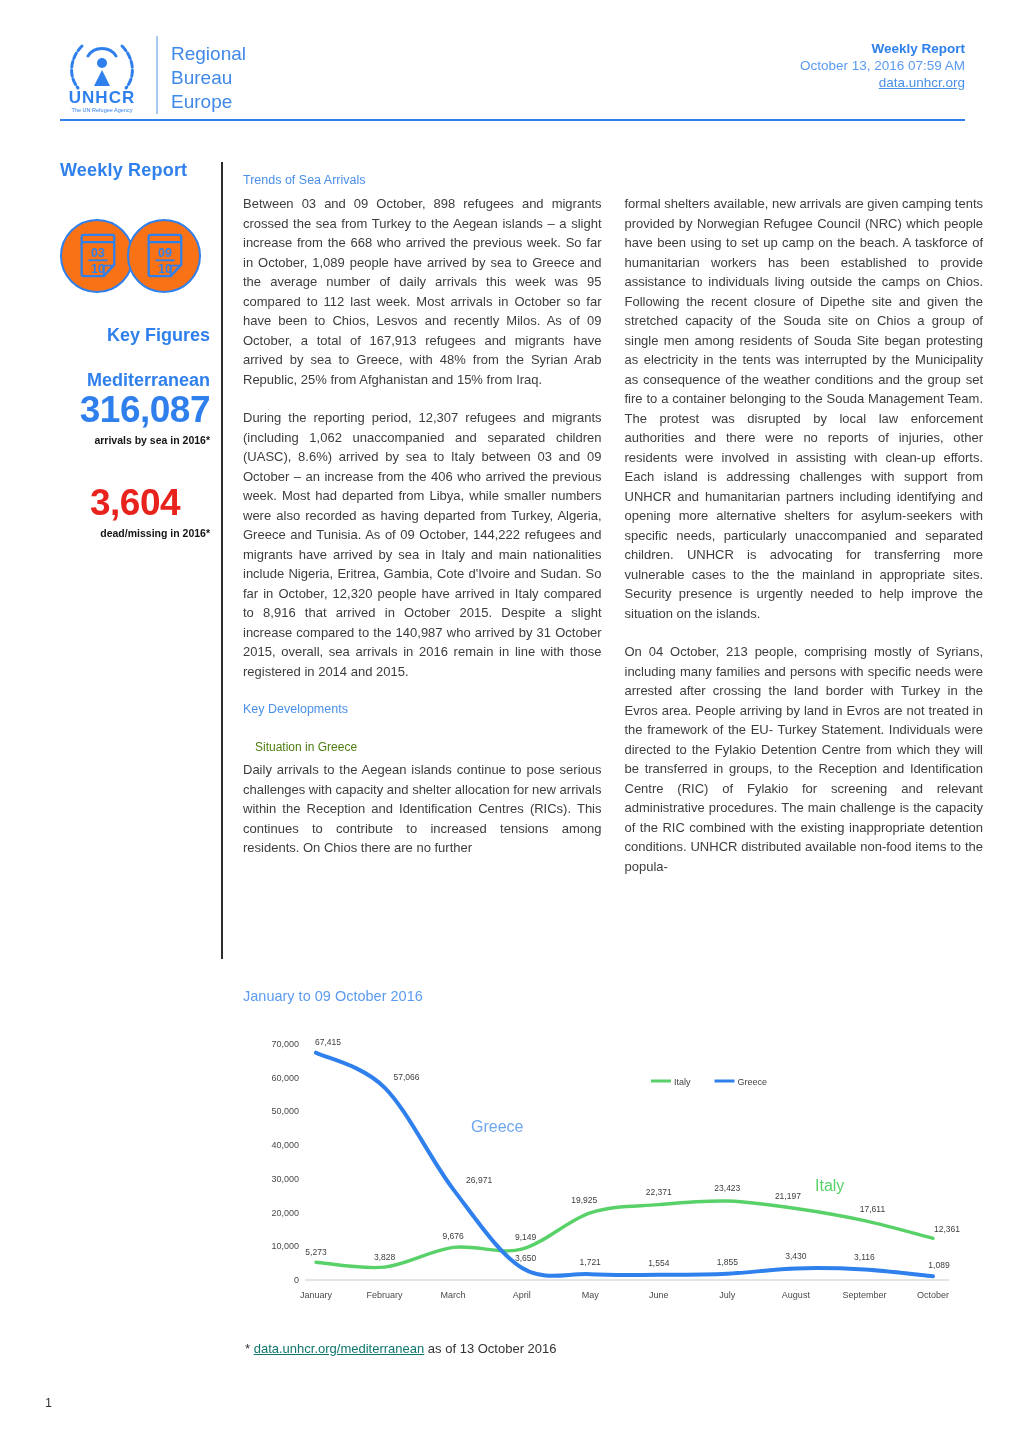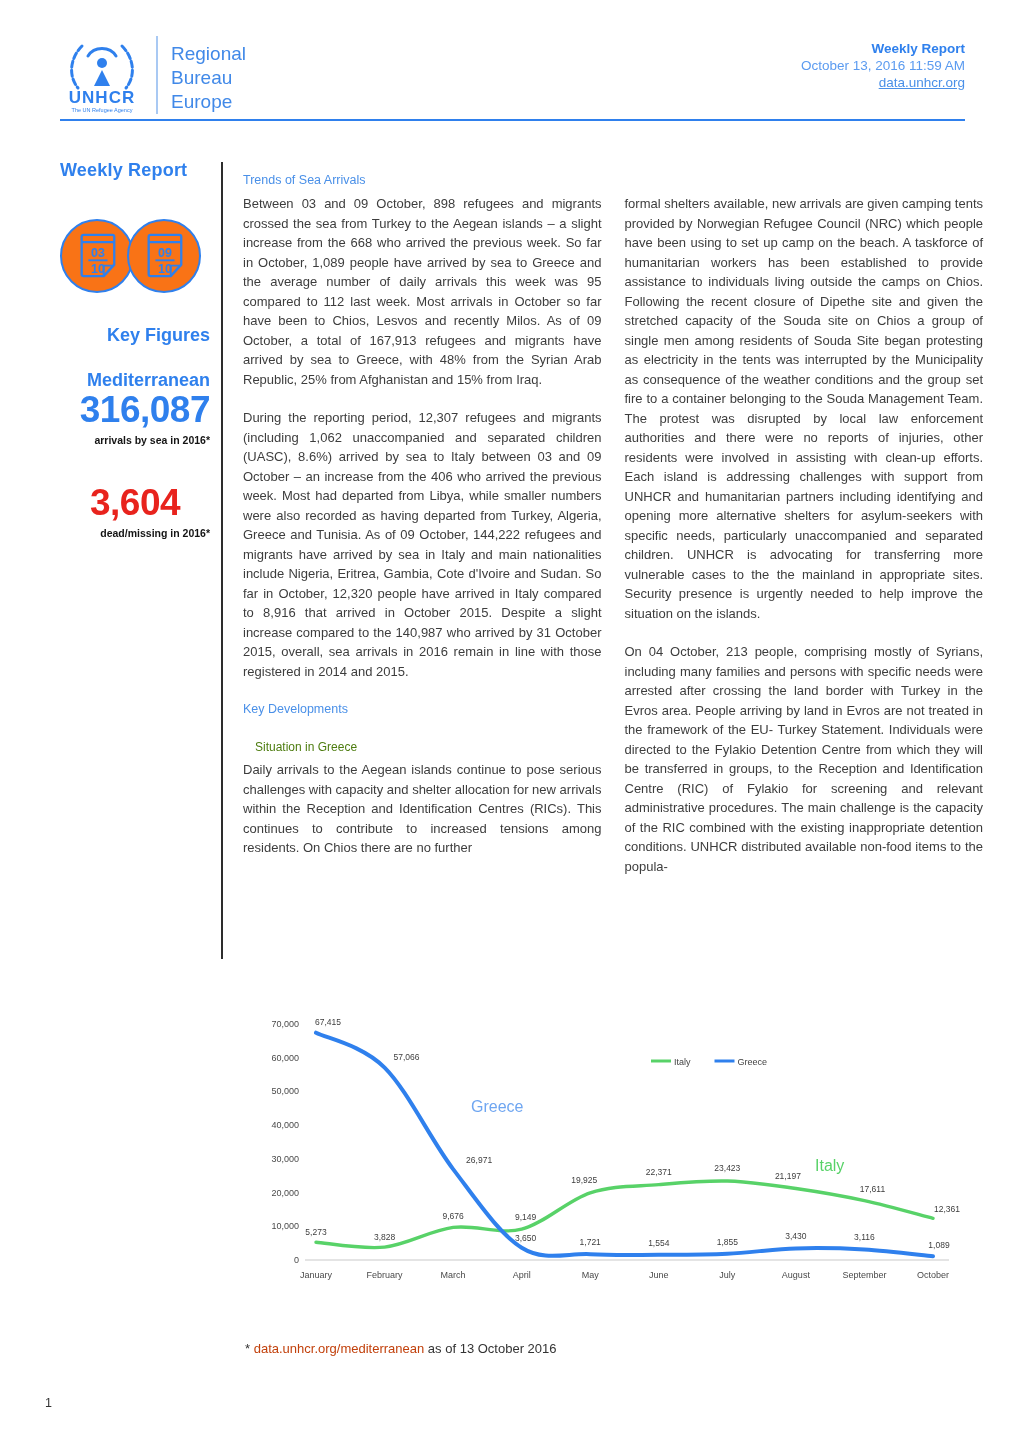--- a/index.html
+++ b/index.html
@@ -36,21 +36,21 @@
   .blk-heading{color:#4A90E8;font-size:12.5px;line-height:16px;margin:0 0 6px;}
   .blk-heading:not(:first-child){margin-top:20px;}
   .blk-subheading{color:#4d7c0f;font-size:12px;line-height:16px;margin:22px 12px 5px;}
   
   .chart-block{position:absolute;left:243px;top:984px;width:742px;}
   .chart-title{font-size:15.5px;font-weight:bold;color:#2F80ED;}
   .chart-subtitle{font-size:14.5px;color:#5B9BF0;margin-top:4px;}
   #chart-svg{display:block;margin-top:24px;}
   
   .footnote{position:absolute;left:245px;top:1341px;font-size:13px;color:#333;}
-  .footnote a{color:#c2410c;cursor:pointer;}
+  .footnote a{color:#0f766e;text-decoration:underline;cursor:pointer;}
   .page-number{position:absolute;left:45px;top:1396px;font-size:12.5px;color:#333;}
 </style>
 </head>
 <body>
 
 <div class="page">
 
   <div class="header">
     <div class="logo-block">
       <svg width="84" height="82" viewBox="0 0 84 82">
@@ -63,21 +63,21 @@
         <text x="42" y="76" text-anchor="middle" font-size="5.5" fill="#2F80ED">The UN Refugee Agency</text>
       </svg>
       <div class="bureau">
         <div>Regional</div>
         <div>Bureau</div>
         <div>Europe</div>
       </div>
     </div>
     <div class="header-right">
       <div class="hr-title">Weekly Report</div>
-      <div class="hr-date">October 13, 2016 11:59 AM</div>
+      <div class="hr-date">October 13, 2016 07:59 AM</div>
       <div><a class="hr-link">data.unhcr.org</a></div>
     </div>
   </div>
   <div class="top-rule"></div>
 
   <div class="sidebar">
     <div class="sidebar-title">Weekly Report</div>
     <div class="badges">
       <div class="badge">
         <svg width="46" height="52" viewBox="0 0 48 54">
@@ -119,20 +119,21 @@
         <div class="blk-subheading">Situation in Greece</div>
         <div class="blk-p">Daily arrivals to the Aegean islands continue to pose serious challenges with capacity and shelter allocation for new arrivals within the Reception and Identification Centres (RICs). This continues to contribute to increased tensions among residents. On Chios there are no further</div>
       </div>
     <div class="col col2">
         <div class="blk-p">formal shelters available, new arrivals are given camping tents provided by Norwegian Refugee Council (NRC) which people have been using to set up camp on the beach. A taskforce of humanitarian workers has been established to provide assistance to individuals living outside the camps on Chios. Following the recent closure of Dipethe site and given the stretched capacity of the Souda site on Chios a group of single men among residents of Souda Site began protesting as electricity in the tents was interrupted by the Municipality as consequence of the weather conditions and the group set fire to a container belonging to the Souda Management Team. The protest was disrupted by local law enforcement authorities and there were no reports of injuries, other residents were involved in assisting with clean-up efforts. Each island is addressing challenges with support from UNHCR and humanitarian partners including identifying and opening more alternative shelters for asylum-seekers with specific needs, particularly unaccompanied and separated children. UNHCR is advocating for transferring more vulnerable cases to the the mainland in appropriate sites. Security presence is urgently needed to help improve the situation on the islands.</div>
         <div class="blk-p">On 04 October, 213 people, comprising mostly of Syrians, including many families and persons with specific needs were arrested after crossing the land border with Turkey in the Evros area. People arriving by land in Evros are not treated in the framework of the EU- Turkey Statement. Individuals were directed to the Fylakio Detention Centre from which they will be transferred in groups, to the Reception and Identification Centre (RIC) of Fylakio for screening and relevant administrative procedures. The main challenge is the capacity of the RIC combined with the existing inappropriate detention conditions. UNHCR distributed available non-food items to the popula-</div>
       </div>
   </div>
 
   <div class="chart-block">
+    <div class="chart-subtitle">January to 09 October 2016</div>
     <svg id="chart-svg" width="742" height="278" viewBox="0 0 742 278">
         <text x="56" y="255" text-anchor="end" font-size="9" fill="#4a4a4a">0</text>
         <text x="56" y="221.28571428571428" text-anchor="end" font-size="9" fill="#4a4a4a">10,000</text>
         <text x="56" y="187.57142857142856" text-anchor="end" font-size="9" fill="#4a4a4a">20,000</text>
         <text x="56" y="153.85714285714286" text-anchor="end" font-size="9" fill="#4a4a4a">30,000</text>
         <text x="56" y="120.14285714285714" text-anchor="end" font-size="9" fill="#4a4a4a">40,000</text>
         <text x="56" y="86.42857142857142" text-anchor="end" font-size="9" fill="#4a4a4a">50,000</text>
         <text x="56" y="52.71428571428572" text-anchor="end" font-size="9" fill="#4a4a4a">60,000</text>
         <text x="56" y="19" text-anchor="end" font-size="9" fill="#4a4a4a">70,000</text>
         <line x1="62" y1="252" x2="706" y2="252" stroke="#c9c9c9" stroke-width="1"></line>

